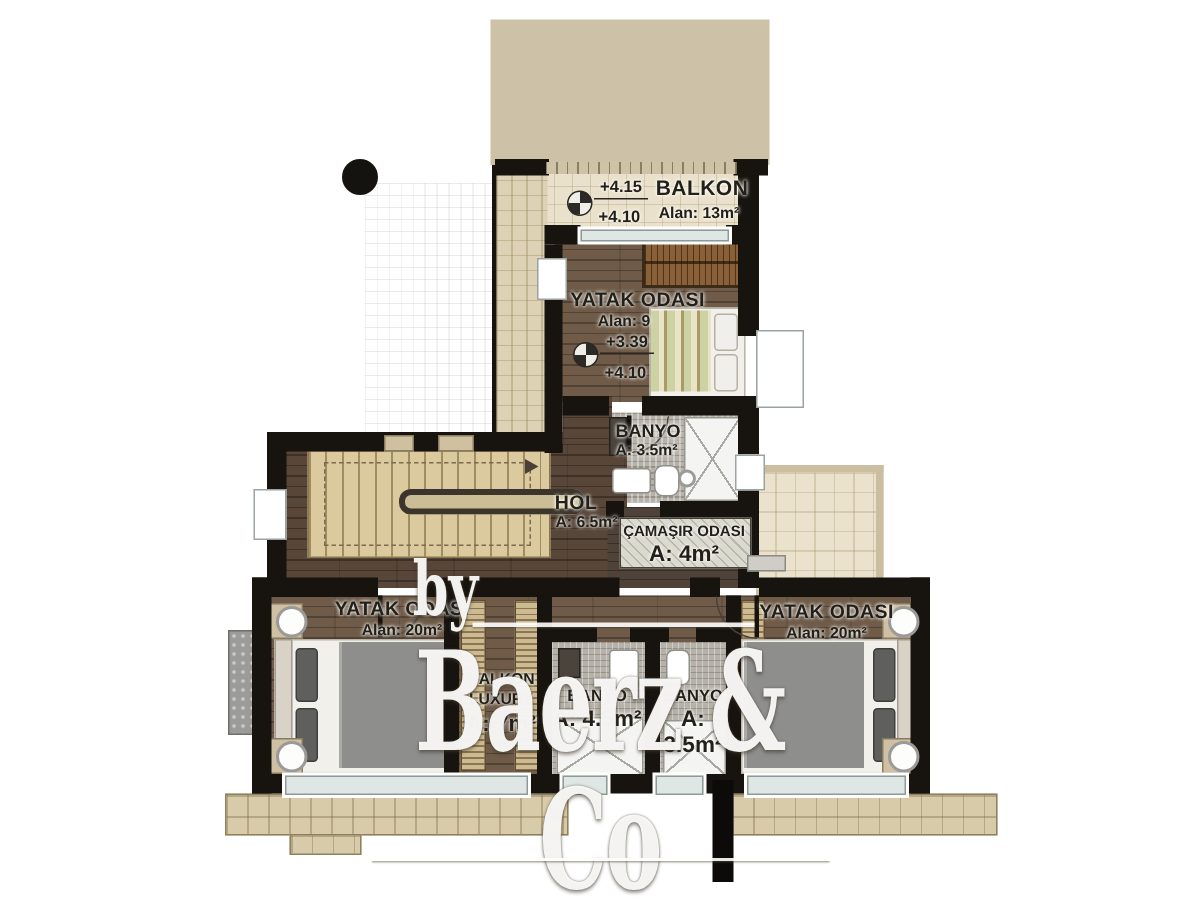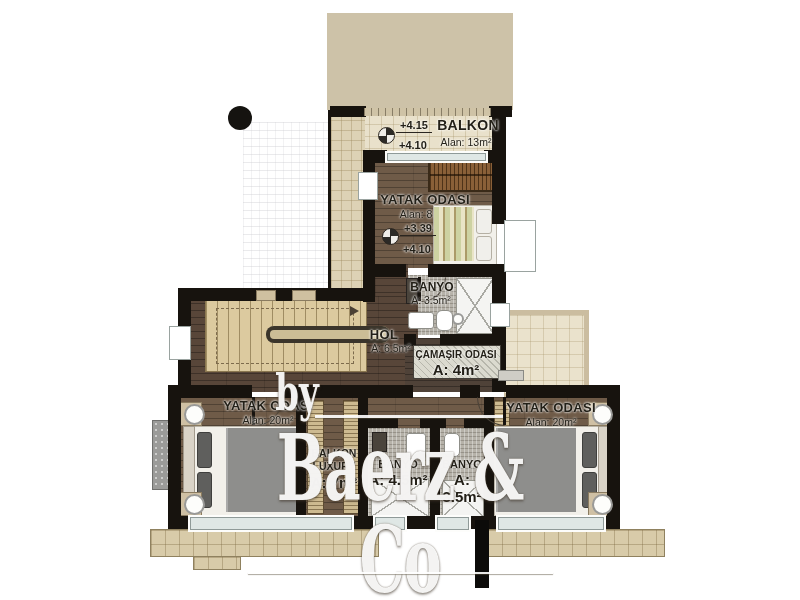--- a/index.html
+++ b/index.html
@@ -69,21 +69,21 @@
     background-image:repeating-linear-gradient(to bottom, rgba(190,190,196,.32) 0 1px, transparent 1px 8px),
                      repeating-linear-gradient(to right, rgba(190,190,196,.20) 0 1px, transparent 1px 8px);}
   .marker-dot{background:#151310;border-radius:50%;z-index:5;}
   .level-icon{border:1px solid #2b2620;border-radius:50%;z-index:5;
     background:conic-gradient(#2c2a26 0 90deg, #efede8 90deg 180deg, #2c2a26 180deg 270deg, #efede8 270deg 360deg);}
   
   .lbl{color:#232018;font-weight:bold;text-align:center;z-index:5;line-height:1.1;
        text-shadow:0 0 3px rgba(255,255,255,.95), 0 0 2px rgba(255,255,255,.9);}
   .lbl-name{font-size:13px;letter-spacing:.3px;}
   .lbl-name-sm{font-size:11px;}
-  .lbl-area{font-size:10.5px;font-weight:normal;}
+  .lbl-area{font-size:10.5px;font-weight:bold;}
   .lbl-area-sm{font-size:15px;}
   .lbl-level{font-size:11px;text-align:left;}
   .lvl-underline{border-bottom:1.5px solid #2b2620;padding-bottom:1px;display:inline-block;width:36px;text-align:center;}
   .sectionbar{background:#0c0b09;z-index:6;}
   
   .wm{font-family:"DejaVu Serif", serif;color:rgba(255,255,255,.93);z-index:9;
       text-shadow:0 0 2px rgba(80,70,55,.8), 0 2px 3px rgba(60,50,40,.45);line-height:1;}
   .wm-line{background:rgba(255,255,255,.9);box-shadow:0 1px 1px rgba(90,80,60,.5);z-index:9;}
   .arrow-right{width:0;height:0;border-top:5px solid transparent;border-bottom:5px solid transparent;
       border-left:9px solid #4a4034;z-index:3;}
@@ -122,21 +122,21 @@
   <div class="abs wall" style="left:492px;top:270px;width:14px;height:33px;"></div>
   <div class="abs win" style="left:490px;top:303px;width:18px;height:22px;"></div>
   <div class="abs wall" style="left:492px;top:325px;width:14px;height:67px;"></div>
 
   <div class="abs bedbase" style="left:433px;top:205px;width:62px;height:58px;"></div>
   <div class="abs duvet-stripe" style="left:434px;top:207px;width:40px;height:54px;"></div>
   <div class="abs pillow" style="left:476px;top:209px;width:14px;height:23px;"></div>
   <div class="abs pillow" style="left:476px;top:236px;width:14px;height:23px;"></div>
 
   <div class="abs lbl lbl-name" style="left:378px;top:193px;width:94px;">YATAK ODASI</div>
-  <div class="abs lbl lbl-area" style="left:392px;top:209px;width:48px;">Alan: 8</div>
+  <div class="abs lbl lbl-area" style="left:392px;top:209px;width:48px;">Alan: 9</div>
   <div class="abs level-icon" style="left:382px;top:228px;width:15px;height:15px;"></div>
   <div class="abs lbl lbl-level" style="left:400px;top:222px;width:44px;"><span class="lvl-underline">+3.39</span></div>
   <div class="abs lbl lbl-level" style="left:403px;top:243px;width:40px;">+4.10</div>
 
   <div class="abs mosaic" style="left:405px;top:275px;width:87px;height:60px;"></div>
   <div class="abs shower" style="left:456px;top:278px;width:36px;height:54px;"></div>
   <div class="abs fixture-dark" style="left:406px;top:278px;width:10px;height:24px;"></div>
   <div class="abs fixture" style="left:408px;top:312px;width:24px;height:15px;"></div>
   <div class="abs fixture" style="left:436px;top:310px;width:15px;height:19px;border-radius:6px;"></div>
   <div class="abs knob" style="left:452px;top:313px;width:8px;height:8px;"></div>

